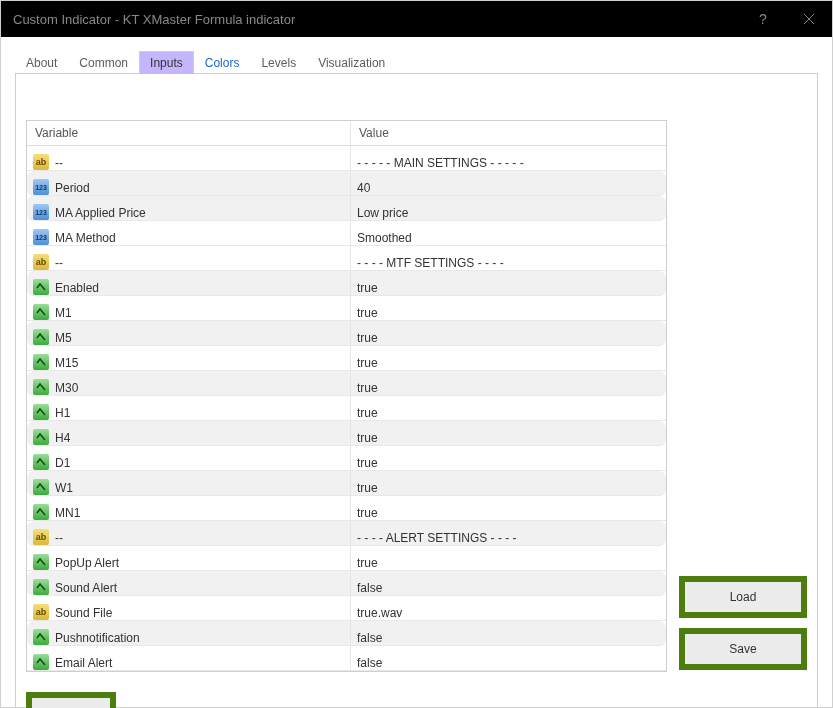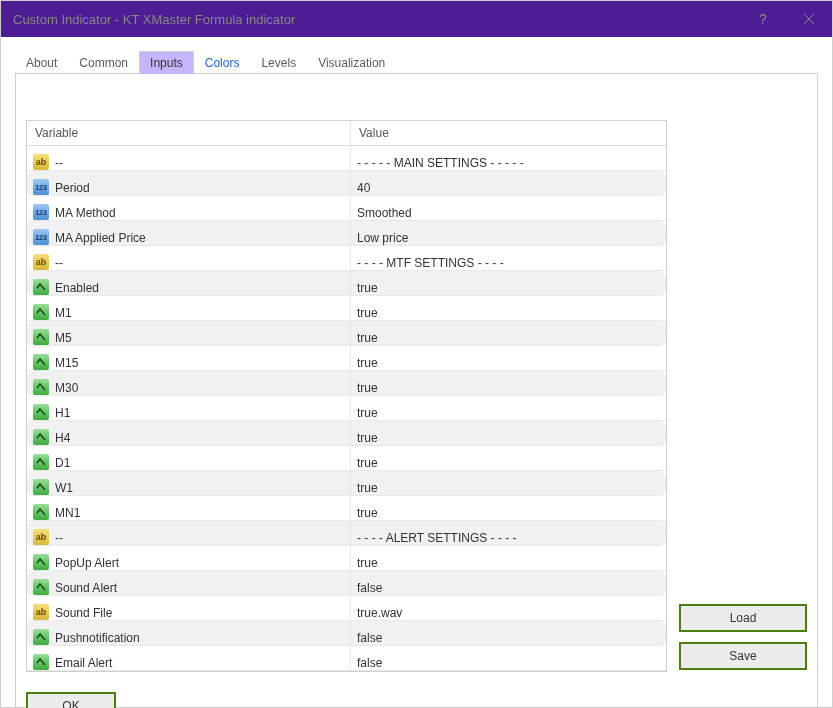--- a/index.html
+++ b/index.html
@@ -15,21 +15,21 @@
     border: 1px solid #d0d0d0;
     display: flex; flex-direction: column;
     background: #fff;
   }
   .titlebar {
     height: 36px;
     display: flex; align-items: center;
     padding: 0 0 0 12px;
     color: #888;
     font-size: 13px;
-    background: #4c1d95;
+    background: #000000;
   }
   .titlebar-title { flex: 1; }
   .titlebar-btn {
     width: 46px; height: 36px;
     display: flex; align-items: center; justify-content: center;
     color: #888; font-size: 14px;
   }
   .titlebar-btn svg { stroke: #888; stroke-width: 1; fill: none; }
   .content {
     padding: 12px 14px 10px 14px;
@@ -127,22 +127,22 @@
   .ico-bool svg { stroke:#0b4f0b; stroke-width:1.5; fill:none;}
   .side {
     flex: 1;
     display: flex;
     flex-direction: column;
     justify-content: flex-end;
     gap: 10px;
     padding-bottom: 2px;
   }
   .btn {
-    height: 28px;
-    border: 2px solid #4d7c0f;
+    height: 42px;
+    border: 6px solid #4d7c0f;
     background: #ececec;
     color: #333;
     display: flex; align-items: center; justify-content: center;
     font-size: 12px;
     cursor: default;
   }
   .side .btn { width: 128px; margin-left: auto; }
   .footer {
     display: flex;
     justify-content: flex-end;
@@ -197,36 +197,36 @@
               </div>
               <div class="trow alt">
                 <div class="td td-var">
                   <span class="ico ico-123">123</span>
                   <span>Period</span>
                 </div>
                 <div class="td td-val">
                   <span>40</span>
                 </div>
               </div>
+              <div class="trow alt">
+                <div class="td td-var">
+                  <span class="ico ico-123">123</span>
+                  <span>MA Applied Price</span>
+                </div>
+                <div class="td td-val">
+                  <span>Low price</span>
+                </div>
+              </div>
               <div class="trow">
                 <div class="td td-var">
                   <span class="ico ico-123">123</span>
                   <span>MA Method</span>
                 </div>
                 <div class="td td-val">
                   <span>Smoothed</span>
-                </div>
-              </div>
-              <div class="trow alt">
-                <div class="td td-var">
-                  <span class="ico ico-123">123</span>
-                  <span>MA Applied Price</span>
-                </div>
-                <div class="td td-val">
-                  <span>Low price</span>
                 </div>
               </div>
               <div class="trow">
                 <div class="td td-var">
                   <span class="ico ico-ab">ab</span>
                   <span>--</span>
                 </div>
                 <div class="td td-val">
                   <span>- - - - MTF SETTINGS - - - -</span>
                 </div>

